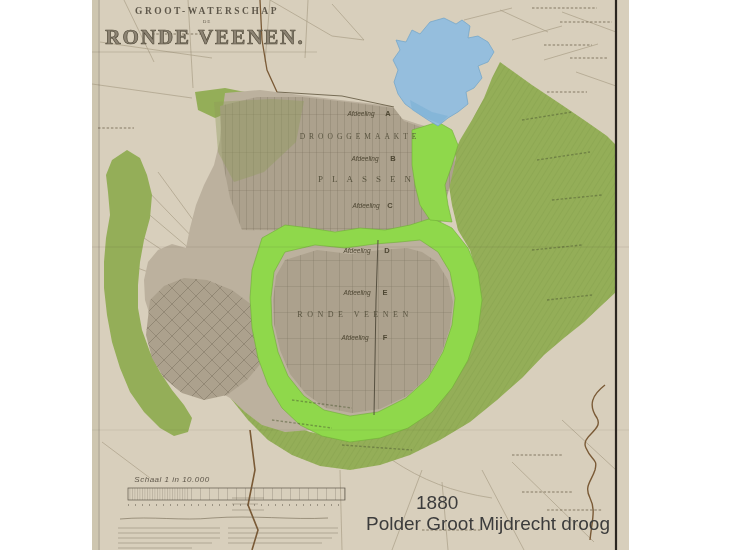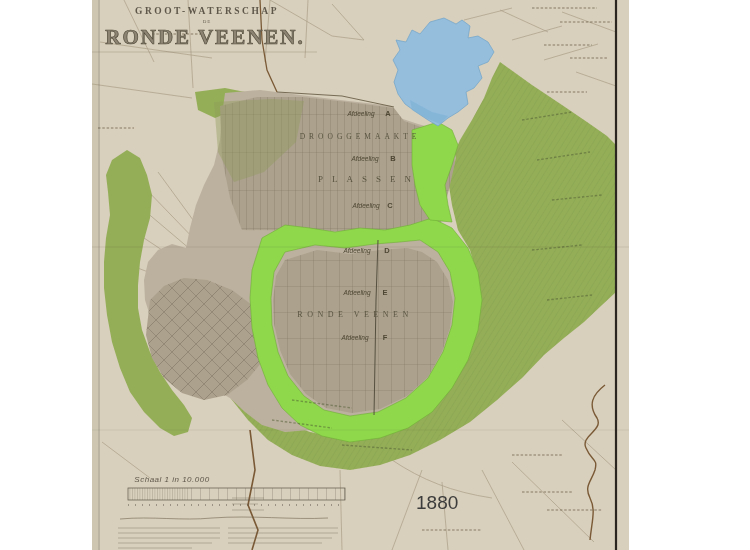--- a/index.html
+++ b/index.html
@@ -208,14 +208,15 @@
     <g stroke="#3a342a" fill="none">
       <path d="M7 0V550" stroke-width="1" opacity=".35"></path>
       <path d="M0 247H537" stroke-width="1" opacity=".1"></path>
       <path d="M0 430H537" stroke-width="1" opacity=".08"></path>
     </g>
     <path d="M524 0V550" stroke="#2b2620" stroke-width="2.2"></path>
   </svg>
   </div>
 
   <div id="anno-year" class="anno">1880</div>
+  <div id="anno-caption" class="anno">Polder Groot Mijdrecht droog</div>
 
 </div>
 
 </body></html>

